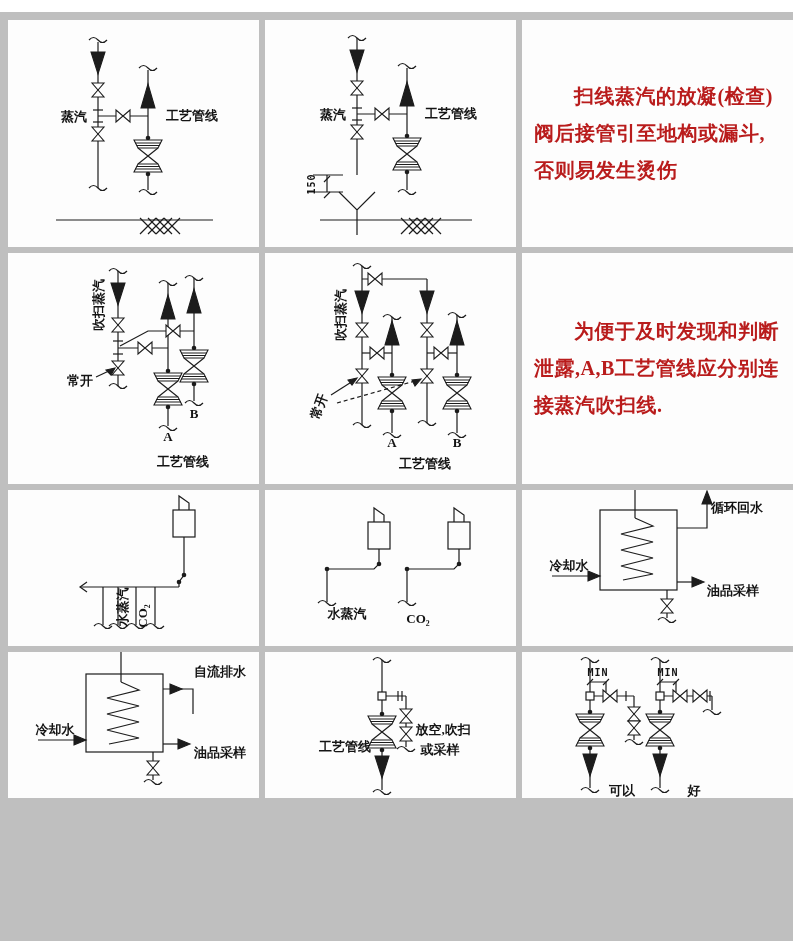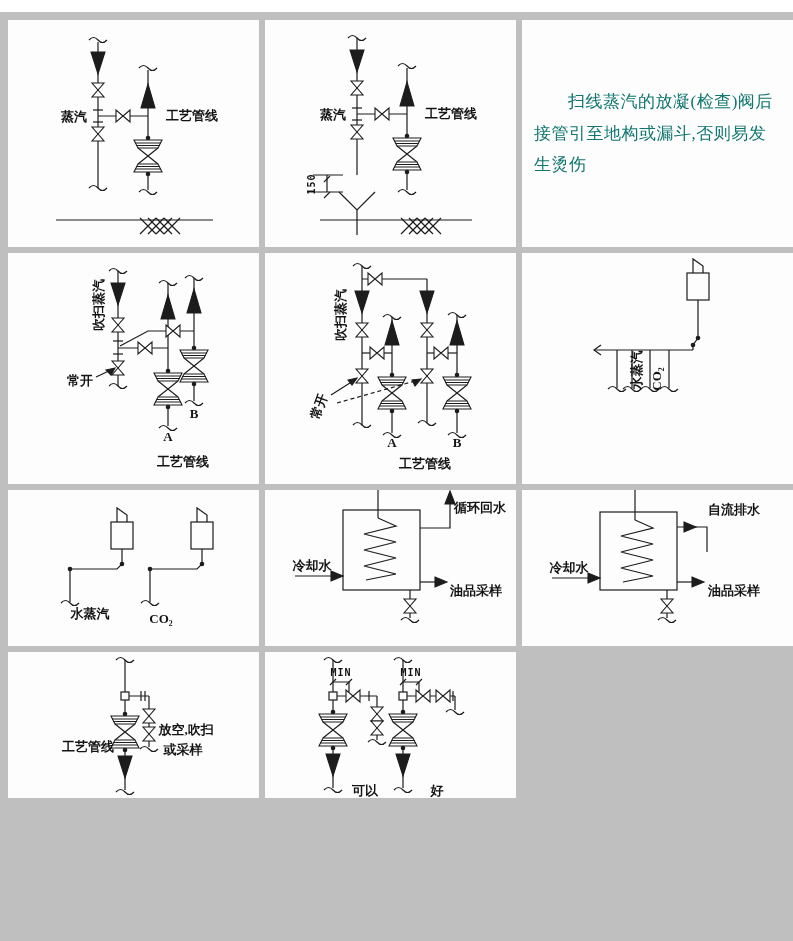--- a/index.html
+++ b/index.html
@@ -10,21 +10,21 @@
     grid-template-columns:251px 251px 271px;
     grid-template-rows:227px 231px 156px 146px 149px;
     gap:6px;padding:8px;
     font-family:"Liberation Serif",serif;
     margin-top:12px;
   }
   .cell{background:#fdfdfd;position:relative;overflow:hidden;}
   .note-cell{display:flex;align-items:center;}
   .note-text{
     margin:0;padding:0 12px;text-indent:2em;
-    font-size:17px;line-height:1.85;font-weight:normal;color:#0f766e;
+    font-size:20px;line-height:1.85;font-weight:bold;color:#b91c1c;
     font-family:"Liberation Serif",serif;
     letter-spacing:.5px;
   }
   svg{display:block;}
   svg path,svg polyline,svg rect,svg line{stroke:#1c1c1c;fill:none;stroke-width:1.2px;}
   svg polygon{stroke:#1c1c1c;fill:#ffffff;stroke-width:1.1px;}
   svg polygon.f,svg .f polygon{fill:#1c1c1c;stroke:#1c1c1c;}
   svg circle{fill:#1c1c1c;stroke:none;}
   svg text{fill:#141414;stroke:none;font-family:"Liberation Serif",serif;font-weight:bold;font-size:13px;}
   svg text.min{font-family:"DejaVu Sans Mono",monospace;font-size:10px;letter-spacing:1px;}
@@ -228,20 +228,23 @@
           <polygon class="f" points="156,126 147,127 150,133"></polygon>
       </g>
       <text transform="rotate(-90 80 62)" x="80" y="62" text-anchor="middle">吹扫蒸汽</text>
       <text transform="rotate(-70 58 155)" x="58" y="155" text-anchor="middle">常开</text>
       <text x="127" y="194" text-anchor="middle">A</text>
       <text x="192" y="194" text-anchor="middle">B</text>
       <text x="160" y="215" text-anchor="middle">工艺管线</text>
     </svg>
   </div>
 
+  <div class="cell note-cell">
+    <p class="note-text">为便于及时发现和判断泄露,A,B工艺管线应分别连接蒸汽吹扫线.</p>
+  </div>
 
   <div class="cell">
     <svg viewBox="0 0 251 156" width="251" height="156">
       <use href="#sv" x="176" y="20"></use>
       <g>
         <path d="M176,47 V85 L171,92 V97"></path>
         <path d="M72,97 H171"></path>
         <path d="M79,92 L72,97 L79,102"></path>
         <path d="M95,97 V135 M110,97 V135 M128,97 V135 M147,97 V135"></path>
       </g>

